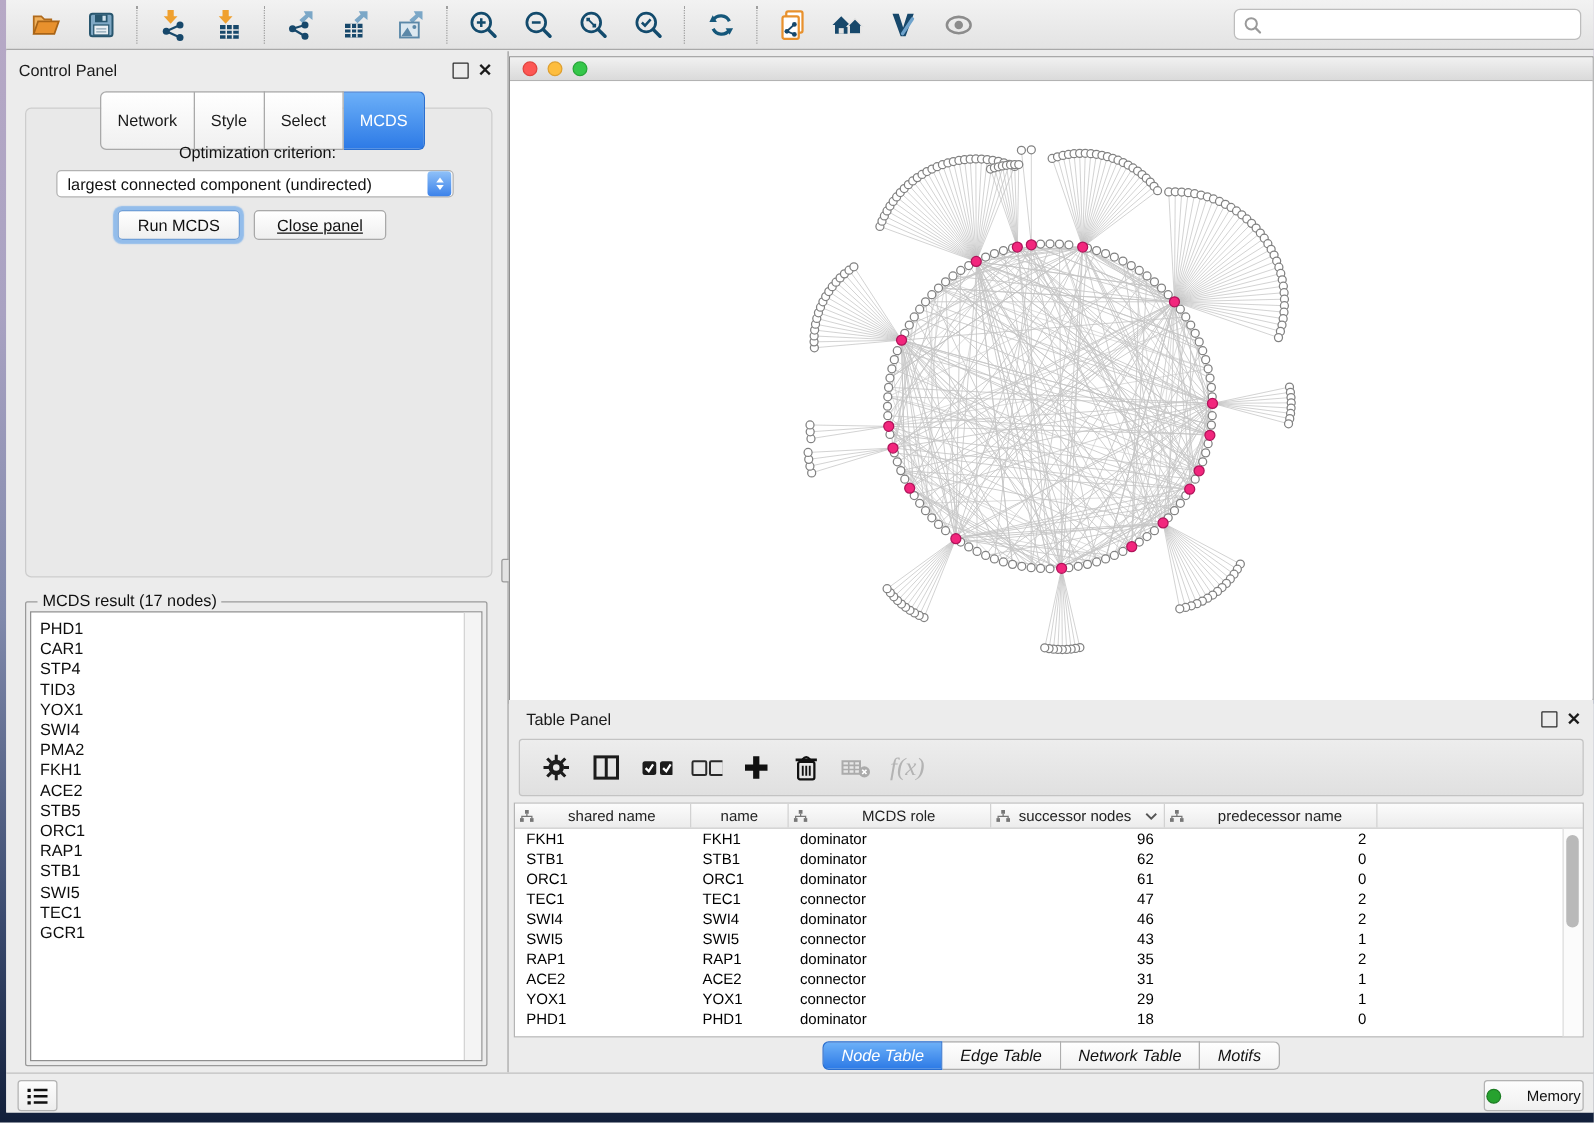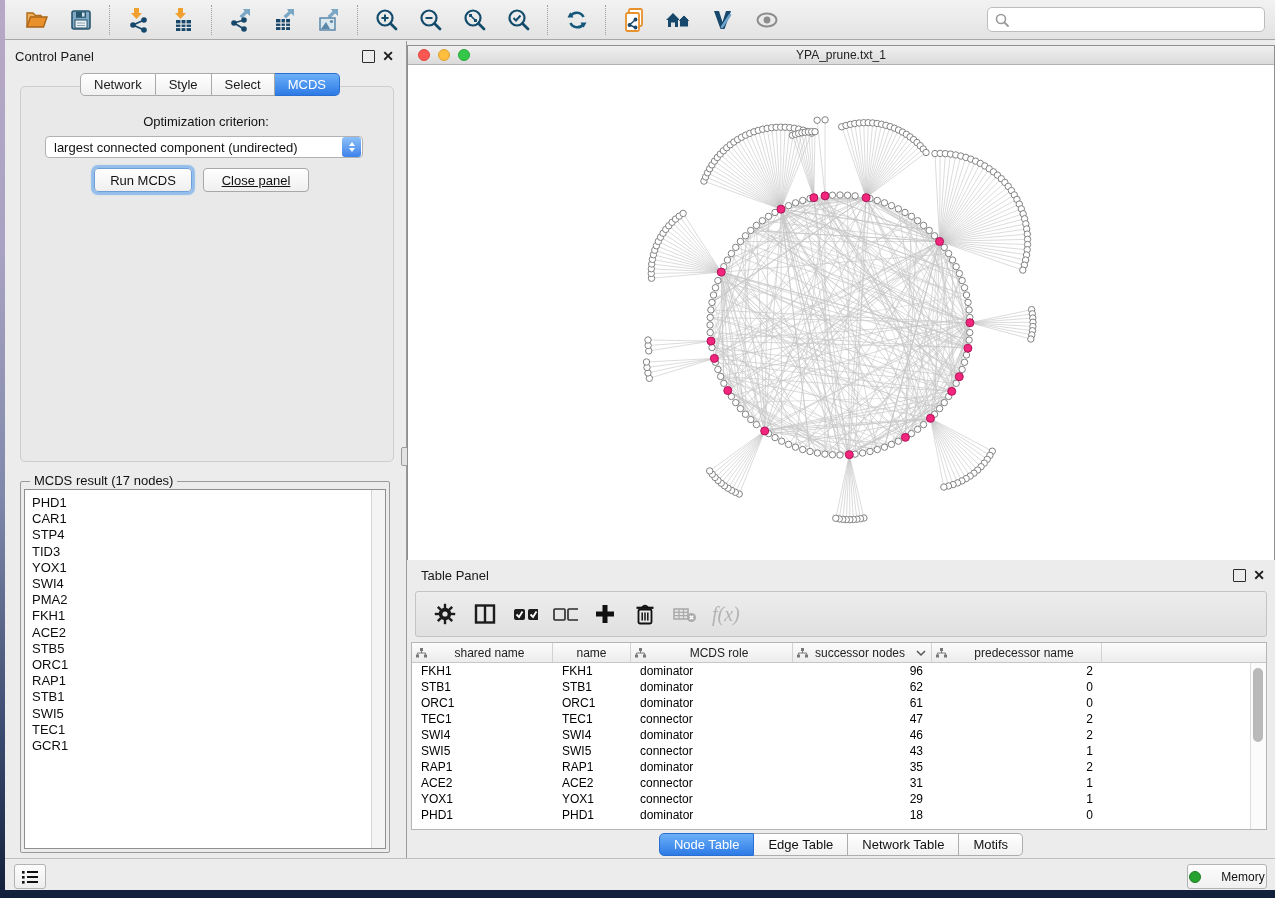--- a/index.html
+++ b/index.html
@@ -18,21 +18,21 @@
   .searchbox{margin-left:auto;width:278px;height:25px;background:#fff;border:1px solid #bdbdbd;border-radius:5px;
     display:flex;align-items:center;padding:0 6px;box-sizing:border-box;}
   .searchbox input{border:none;outline:none;flex:1;font:12px "Liberation Sans",sans-serif;background:transparent;}
   
   .cpanel{left:0;top:41px;width:402px;height:817px;background:#ececec;border-right:1px solid #9a9a9a;box-sizing:border-box;}
   .panel-title{font-size:13px;color:#1a1a1a;}
   .win-btns{display:flex;gap:7px;align-items:center;}
   .float-btn{width:11px;height:11px;border:1.5px solid #2b2b2b;border-radius:1px;}
   .close-btn{font-size:14px;font-weight:bold;color:#1b1b1b;line-height:11px;}
   .cp-tabs{display:flex;}
-  .cp-tab{font-size:13px;padding:3px 13px;background:linear-gradient(#ffffff,#f0f0f0);border:1px solid #a9a9a9;
+  .cp-tab{font-size:13px;padding:15px 13px;background:linear-gradient(#ffffff,#f0f0f0);border:1px solid #a9a9a9;
     border-left:none;color:#1a1a1a;}
   .cp-tab:first-child{border-left:1px solid #a9a9a9;border-radius:5px 0 0 5px;}
   .cp-tab:last-child{border-radius:0 5px 5px 0;}
   .cp-tab.active{background:linear-gradient(#6cb0f8,#2d7ae6);color:#fff;border-color:#2a6fd0;}
   .cp-content{left:15px;top:86px;width:372px;height:374px;background:#e9e9e9;border:1px solid #cdcdcd;border-radius:5px;}
   .opt-label{font-size:13px;color:#111;text-align:center;}
   .dropdown{height:22px;background:#fff;border:1px solid #b2b2b2;border-radius:4px;display:flex;align-items:center;box-sizing:border-box;}
   .dropdown .val{flex:1;font-size:13px;color:#111;padding-left:8px;white-space:nowrap;}
   .dd-stepper{width:19px;height:20px;border-radius:3px;background:linear-gradient(#8fc1f8,#3c82ea);margin-right:1px;
     display:flex;flex-direction:column;align-items:center;justify-content:center;gap:2px;}
@@ -69,21 +69,21 @@
   .th{display:flex;align-items:center;border-right:1px solid #d2d2d2;box-sizing:border-box;font-size:12px;color:#222;position:relative;}
   .th .lbl{flex:1;text-align:center;}
   .th svg{margin-left:4px;flex:none;}
   .tr{display:flex;height:16px;align-items:center;}
   .td{font-size:12px;color:#000;box-sizing:border-box;white-space:nowrap;overflow:hidden;}
   .td.left{padding-left:9px;text-align:left;}
   .td.right{padding-right:9px;text-align:right;}
   .tbl-scroll{position:absolute;right:0;top:20px;bottom:0;width:15px;background:#fbfbfb;border-left:1px solid #ddd;}
   .tbl-thumb{position:absolute;left:2px;top:5px;width:10px;height:74px;background:#b9b9b9;border-radius:5px;}
   .tp-tabs{left:0;right:0;top:270px;display:flex;justify-content:center;}
-  .tp-tab{font-size:13px;padding:3px 14px;background:linear-gradient(#ffffff,#f1f1f1);border:1px solid #adadad;border-left:none;color:#111;}
+  .tp-tab{font-size:13px;padding:3px 14px;background:linear-gradient(#ffffff,#f1f1f1);border:1px solid #adadad;border-left:none;color:#111;font-style:italic;}
   .tp-tab:first-child{border-left:1px solid #adadad;border-radius:5px 0 0 5px;}
   .tp-tab:last-child{border-radius:0 5px 5px 0;}
   .tp-tab.active{background:linear-gradient(#6cb0f8,#2d7ae6);color:#fff;border-color:#2a6fd0;}
   
   .statusbar{left:0;top:858px;width:1270px;height:32px;background:#ececec;border-top:1px solid #c0c0c0;box-sizing:border-box;}
   .list-btn{left:9px;top:5px;width:30px;height:23px;background:linear-gradient(#fdfdfd,#ededed);
     border:1px solid #b3b3b3;border-radius:3px;display:flex;align-items:center;justify-content:center;}
   .memory-btn{right:8px;top:5px;width:78px;height:23px;background:linear-gradient(#fdfdfd,#f0f0f0);
     border:1px solid #b3b3b3;border-radius:3px;display:flex;align-items:center;justify-content:center;gap:20px;}
   .mem-dot{width:12px;height:12px;border-radius:50%;background:#27a22f;border:1px solid #1d7d24;box-sizing:border-box;}
@@ -293,21 +293,20 @@
         </div>
     </div>
   </div>
   <div class="abs splitter-handle"></div>
 
   <div class="abs netwin">
     <div class="net-titlebar">
       <span class="tl red"></span>
       <span class="tl yellow"></span>
       <span class="tl green"></span>
-      <span class="net-title">YPA_prune.txt_1</span>
     </div>
     <div class="net-canvas">
       <svg id="graph-svg" width="866" height="495">
           <line x1="313.23909050646193" y1="207.12423640014595" x2="302" y2="260" stroke="#c6c6c6" stroke-width="0.8" opacity="0.85"></line>
           <line x1="313.23909050646193" y1="207.12423640014595" x2="394.7155797475583" y2="384.53863660101354" stroke="#c6c6c6" stroke-width="0.8" opacity="0.85"></line>
           <line x1="313.23909050646193" y1="207.12423640014595" x2="561.1209865064526" y2="275.09207883627994" stroke="#c6c6c6" stroke-width="0.8" opacity="0.85"></line>
           <line x1="313.23909050646193" y1="207.12423640014595" x2="540.6134154836817" y2="188.56383285079522" stroke="#c6c6c6" stroke-width="0.8" opacity="0.85"></line>
           <line x1="313.23909050646193" y1="207.12423640014595" x2="476.46261863233696" y2="382.1600407021681" stroke="#c6c6c6" stroke-width="0.8" opacity="0.85"></line>
           <line x1="313.23909050646193" y1="207.12423640014595" x2="554.1600407021681" y2="304.46261863233696" stroke="#c6c6c6" stroke-width="0.8" opacity="0.85"></line>
           <line x1="313.23909050646193" y1="207.12423640014595" x2="332.4142223945329" y2="343.56238925925015" stroke="#c6c6c6" stroke-width="0.8" opacity="0.85"></line>

